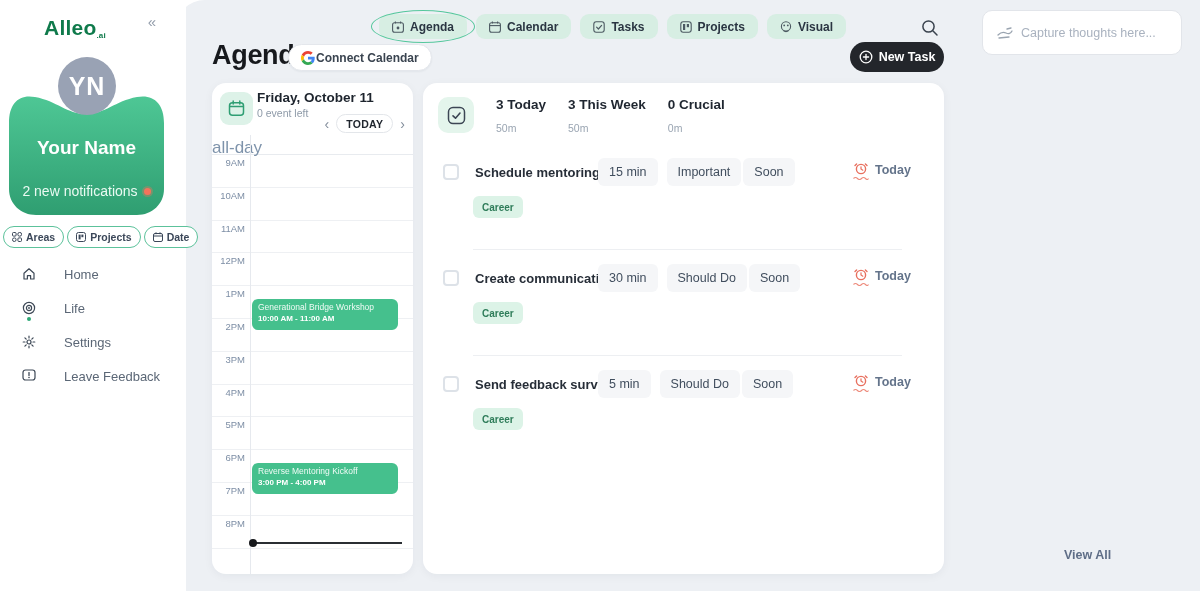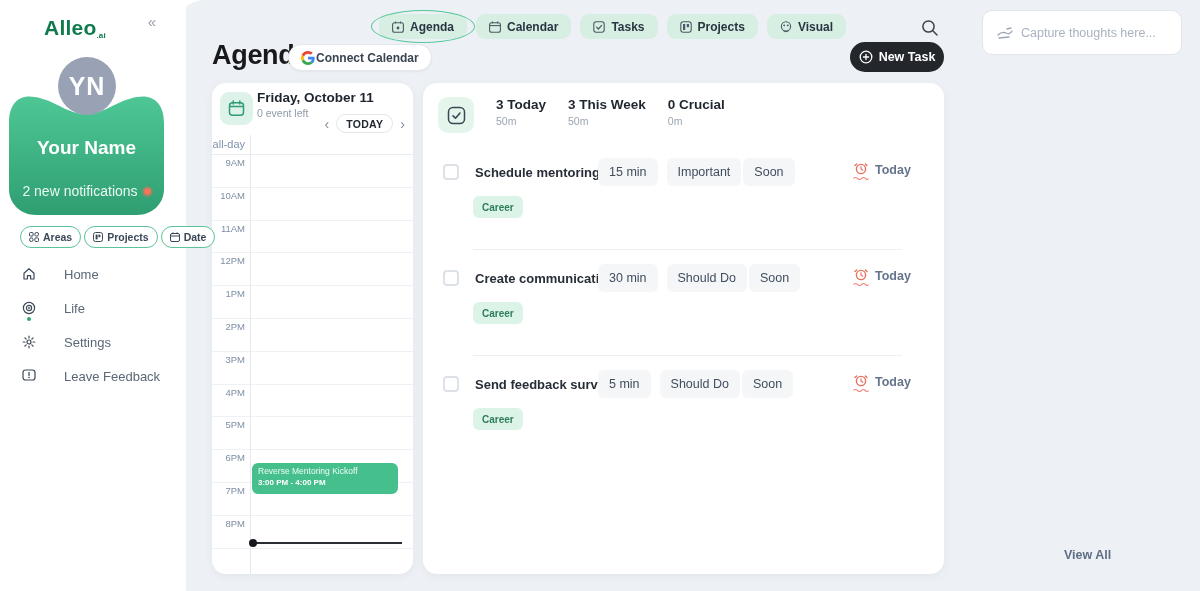--- a/index.html
+++ b/index.html
@@ -10,21 +10,21 @@
   #sidebar { position:absolute; left:0; top:0; width:186px; height:591px; background:#ffffff; z-index:3; }
   .collapse-btn { position:absolute; right:30px; top:13px; color:#939dab; font-size:15px; cursor:pointer; }
   .logo { position:absolute; left:0; top:16px; width:150px; text-align:center; color:#0f7a4b; font-size:21px; font-weight:800; letter-spacing:.2px; }
   .logo .logo-suffix { font-size:8px; font-weight:700; vertical-align:bottom; }
   .avatar { position:absolute; left:58px; top:57px; width:58px; height:58px; border-radius:50%; background:#99a2b4; color:#ffffff; font-size:25px; font-weight:600; display:flex; align-items:center; justify-content:center; z-index:2; letter-spacing:1px; }
   .user-card { position:absolute; left:9px; top:87px; width:155px; height:128px; z-index:1; }
   .user-card svg { position:absolute; left:0; top:0; }
   .user-name { position:absolute; left:0; top:50px; width:155px; text-align:center; color:#ffffff; font-size:19px; font-weight:800; }
   .notif-line { position:absolute; left:0; top:96px; width:155px; display:flex; align-items:center; justify-content:center; gap:6px; color:#eafaf2; font-size:14px; }
   .notif-dot { width:7px; height:7px; border-radius:50%; background:#f4735c; box-shadow:0 0 0 2px rgba(244,115,92,.35); }
-  .filter-pills { position:absolute; left:20px; top:226px; width:169px; display:flex; gap:3px; }
+  .filter-pills { position:absolute; left:3px; top:226px; width:169px; display:flex; gap:3px; }
   .filter-pill { display:flex; align-items:center; gap:4px; border:1px solid #5cc29b; background:#ffffff; border-radius:12px; padding:4px 8px; font-size:10.5px; color:#3b4759; font-weight:600; cursor:pointer; white-space:nowrap; }
   .filter-pill svg { flex:none; }
   .side-nav { position:absolute; left:22px; top:266px; width:150px; display:flex; flex-direction:column; gap:18px; }
   .nav-item { position:relative; display:flex; align-items:center; gap:28px; color:#5b6776; font-size:13px; cursor:pointer; height:16px; }
   .nav-item svg { flex:none; }
   .life-dot { position:absolute; left:5px; top:17px; width:4px; height:4px; border-radius:50%; background:#2ea876; }
 
   
   #main { position:absolute; left:175px; top:0; width:1025px; height:591px; background:#edf0f4; border-top-left-radius:30px; z-index:2; }
 
@@ -48,38 +48,38 @@
   .calendar-panel { position:absolute; left:37px; top:83px; width:201px; height:491px; background:#ffffff; border-radius:14px; box-shadow:0 2px 10px rgba(20,30,50,.05); overflow:hidden; }
   .cal-icon-box { position:absolute; left:8px; top:9px; width:33px; height:33px; background:#ddf2e8; border-radius:9px; display:flex; align-items:center; justify-content:center; }
   .cal-date-title { position:absolute; left:45px; top:7px; font-size:13.5px; font-weight:800; color:#1d242d; }
   .cal-date-sub { position:absolute; left:45px; top:24px; font-size:10.5px; color:#8e9aa8; }
   .cal-nav { position:absolute; right:8px; top:31px; display:flex; align-items:center; gap:7px; }
   .cal-chevron { color:#828d9b; font-size:14px; line-height:1; cursor:pointer; }
   .today-btn { background:#ffffff; border:1px solid #e3e6ea; border-radius:11px; height:19px; padding:0 9px; font-size:10.5px; font-weight:800; color:#20262e; cursor:pointer; font-family:"Liberation Sans", sans-serif; letter-spacing:.3px; }
   .cal-grid { position:absolute; left:0; top:52px; width:201px; bottom:0; overflow:hidden; }
   .cal-vline { position:absolute; left:38px; top:0; bottom:0; width:1px; background:#e6e9ee; }
   .allday-row { height:20px; border-bottom:1px solid #e8ebef; position:relative; }
-  .allday-label { position:absolute; right:163px; left:0; top:3px; text-align:right; padding-right:5px; font-size:11px; color:#7e93ab; white-space:nowrap; }
+  .allday-label { position:absolute; right:163px; left:0; top:3px; text-align:right; padding-right:5px; font-size:17px; color:#7e93ab; white-space:nowrap; }
   .hour-row { height:32.8px; border-bottom:1px solid #eef0f3; position:relative; }
   .hour-label { position:absolute; left:0; top:2px; width:33px; text-align:right; font-size:9.5px; color:#7d8ea5; }
   .event-block { position:absolute; left:40px; width:146px; height:31px; background:#45c08d; border-radius:6px; padding:3px 6px; overflow:hidden; cursor:pointer; }
   .event-title { color:#f0fbf6; font-size:8.5px; line-height:1.3; white-space:nowrap; }
   .event-time { color:#ffffff; font-size:8px; font-weight:700; margin-top:1px; }
   .event-1 { top:164px; }
   .event-2 { top:328px; }
   .now-line { position:absolute; left:39px; right:11px; top:407px; height:1.5px; background:#2a2e33; }
   .now-dot { position:absolute; left:-2px; top:-3px; width:8px; height:8px; border-radius:50%; background:#16181b; }
 
   
   .tasks-panel { position:absolute; left:248px; top:83px; width:521px; height:491px; background:#ffffff; border-radius:14px; box-shadow:0 2px 10px rgba(20,30,50,.05); overflow:hidden; }
   .task-summary { position:absolute; left:15px; top:14px; display:flex; align-items:flex-start; }
   .summary-icon-box { width:36px; height:36px; background:#e4f5ec; border-radius:10px; display:flex; align-items:center; justify-content:center; margin-right:22px; }
   .stat { margin-right:22px; }
   .stat-label { font-size:13.5px; font-weight:800; color:#1f2630; white-space:nowrap; }
-  .stat-sub { font-size:10.5px; color:#9aa5b2; margin-top:3px; }
+  .stat-sub { font-size:10.5px; color:#9aa5b2; margin-top:10px; }
   .task-row { position:absolute; left:0; width:521px; height:106px; }
   .task-row.sep::after { content:""; position:absolute; left:50px; right:42px; bottom:0; height:1px; background:#edeff2; }
   .row-1 { top:61px; } .row-2 { top:167px; } .row-3 { top:273px; }
   .task-main { position:absolute; left:20px; top:14px; display:flex; align-items:center; }
   .task-checkbox { width:16px; height:16px; border:2px solid #dde2e8; border-radius:4px; background:#ffffff; margin-right:16px; flex:none; cursor:pointer; }
   .task-title { width:123px; flex:none; font-size:13px; font-weight:700; color:#272e38; white-space:nowrap; }
   .task-pill { height:28px; display:flex; align-items:center; background:#f5f6f8; border-radius:6px; padding:0 11px; font-size:12.5px; color:#414e5e; margin-right:2px; white-space:nowrap; }
   .pill-time { margin-right:9px; }
   .due-badge { position:absolute; left:430px; top:18px; display:flex; align-items:flex-start; gap:6px; cursor:pointer; }
   .due-text { font-size:12.5px; color:#64748b; font-weight:600; padding-top:1px; }
@@ -313,20 +313,24 @@
           </div>
         <div class="hour-row">
             <span class="hour-label">7PM</span>
           </div>
         <div class="hour-row">
             <span class="hour-label">8PM</span>
           </div>
 
         <div class="cal-vline"></div>
 
+        <div class="event-block event-1">
+          <div class="event-title">Generational Bridge Workshop</div>
+          <div class="event-time">10:00 AM - 11:00 AM</div>
+        </div>
         <div class="event-block event-2">
           <div class="event-title">Reverse Mentoring Kickoff</div>
           <div class="event-time">3:00 PM - 4:00 PM</div>
         </div>
 
         <div class="now-line">
           <div class="now-dot"></div>
         </div>
       </div>
     </section>

